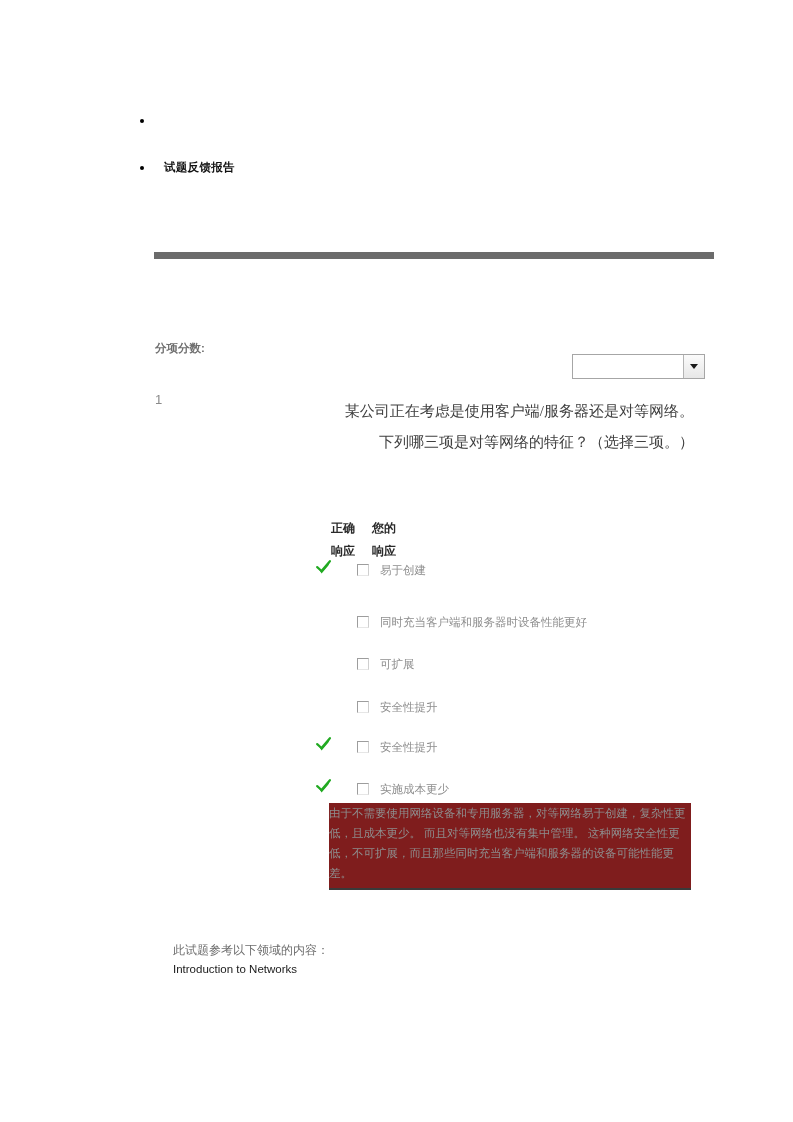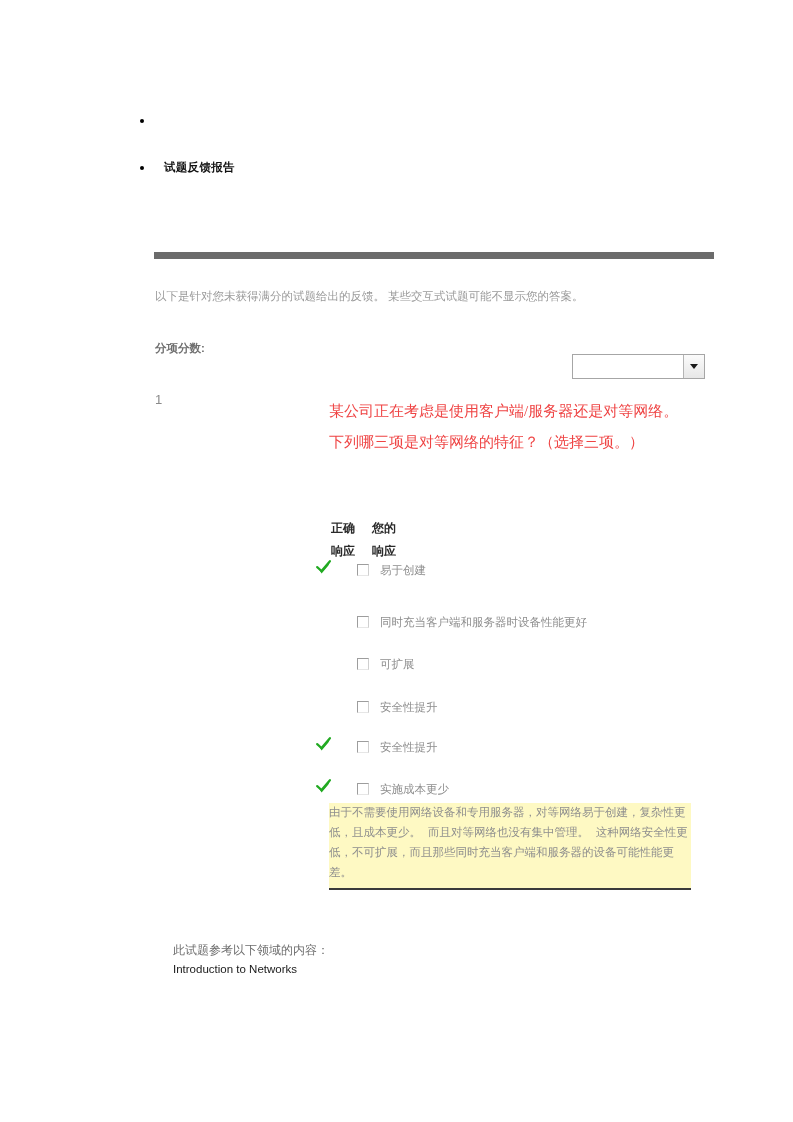--- a/index.html
+++ b/index.html
@@ -142,22 +142,23 @@
   }
 
   
   .question-text {
     position: absolute;
     left: 293px;
     top: 396px;
     width: 365px;
     font-family: "Liberation Serif", "DejaVu Serif", serif;
     font-size: 15px;
-    color: #ef4444;
+    color: #404040;
     line-height: 31px;
+    text-align: right;
   }
 
   
   .resp-head {
     position: absolute;
     font-size: 12px;
     font-weight: bold;
     color: #2a2a2a;
     line-height: 23px;
     width: 26px;
@@ -204,25 +205,25 @@
     line-height: 14px;
     white-space: nowrap;
   }
 
   
   .explanation {
     position: absolute;
     left: 293px;
     top: 803px;
     width: 362px;
-    font-family: Liberation Mono, monospace;
+    font-family: Liberation Serif, serif;
     font-size: 11.5px;
     color: #8e8e8e;
     line-height: 20px;
-    background: #fef9c3;
+    background: #7f1d1d;
     padding-bottom: 5px;
     border-bottom: 2px solid #3a3a3a;
     box-sizing: content-box;
   }
 
   
   .footer-note {
     position: absolute;
     left: 137px;
     top: 943px;
@@ -251,21 +252,20 @@
     <span class="bullet-text"></span>
   </div>
 
   <div class="bullet-row" id="bullet-report">
     <span class="bullet-dot"></span>
     <span class="bullet-text">试题反馈报告</span>
   </div>
 
   <div class="divider-bar"></div>
 
-  <div class="intro-text">以下是针对您未获得满分的试题给出的反馈。 某些交互式试题可能不显示您的答案。</div>
 
   <div class="score-label">分项分数:</div>
   <div class="score-value">1</div>
 
   <div class="dropdown">
     <div class="dropdown-value"></div>
     <div class="dropdown-arrow-btn">
       <span class="caret"></span>
     </div>
   </div>

